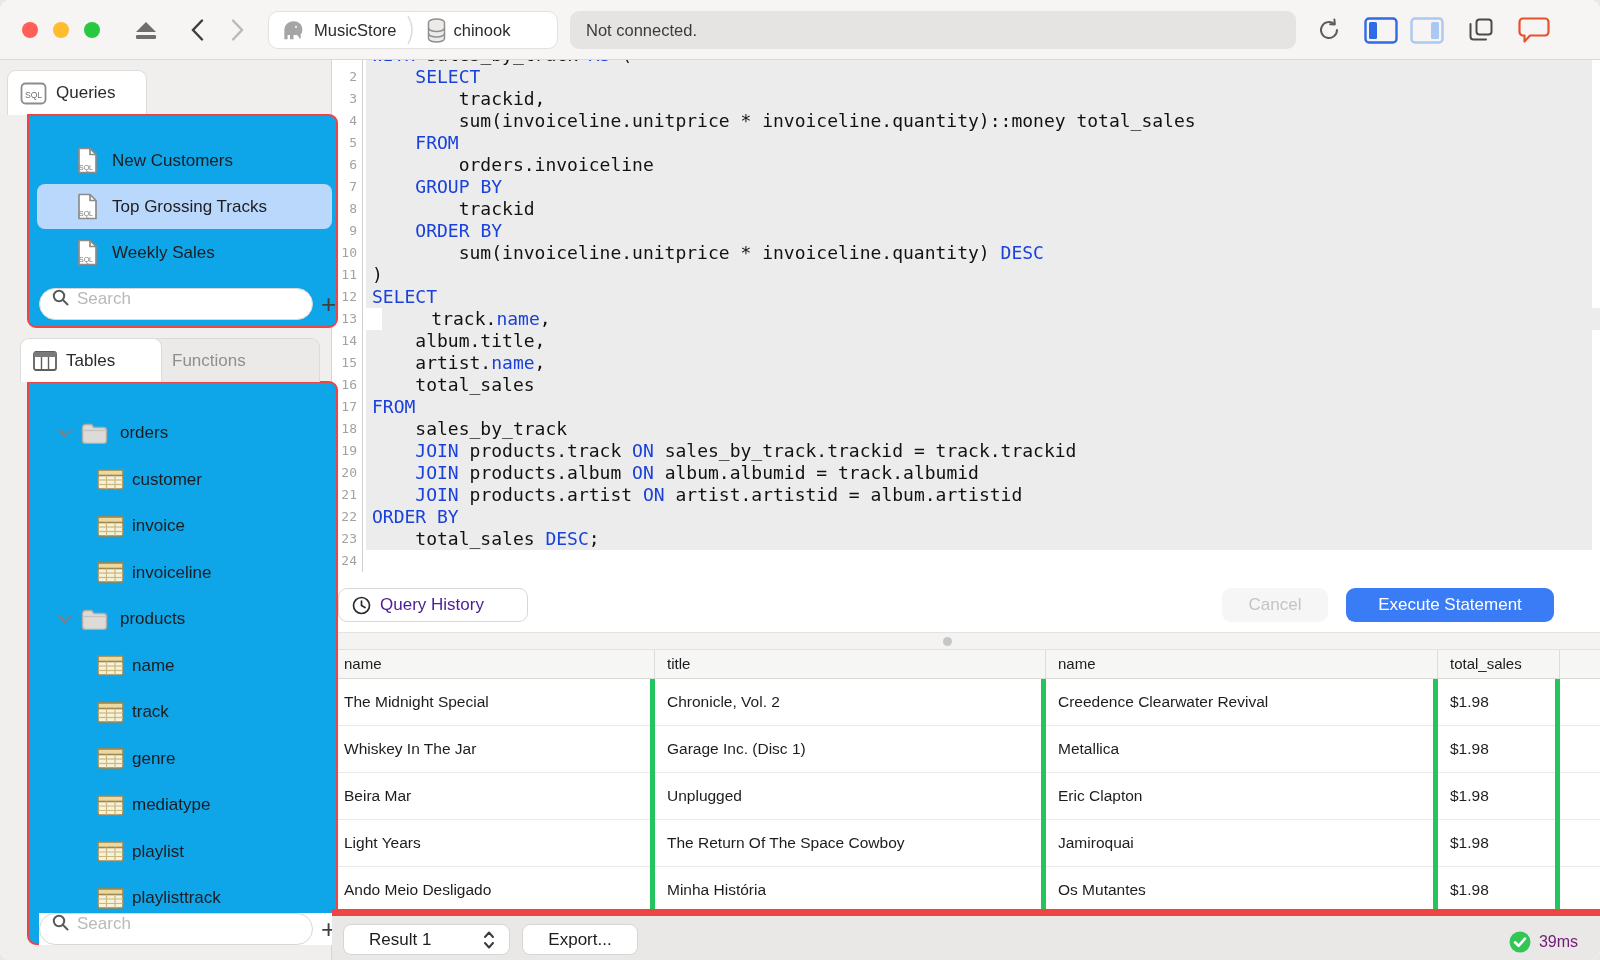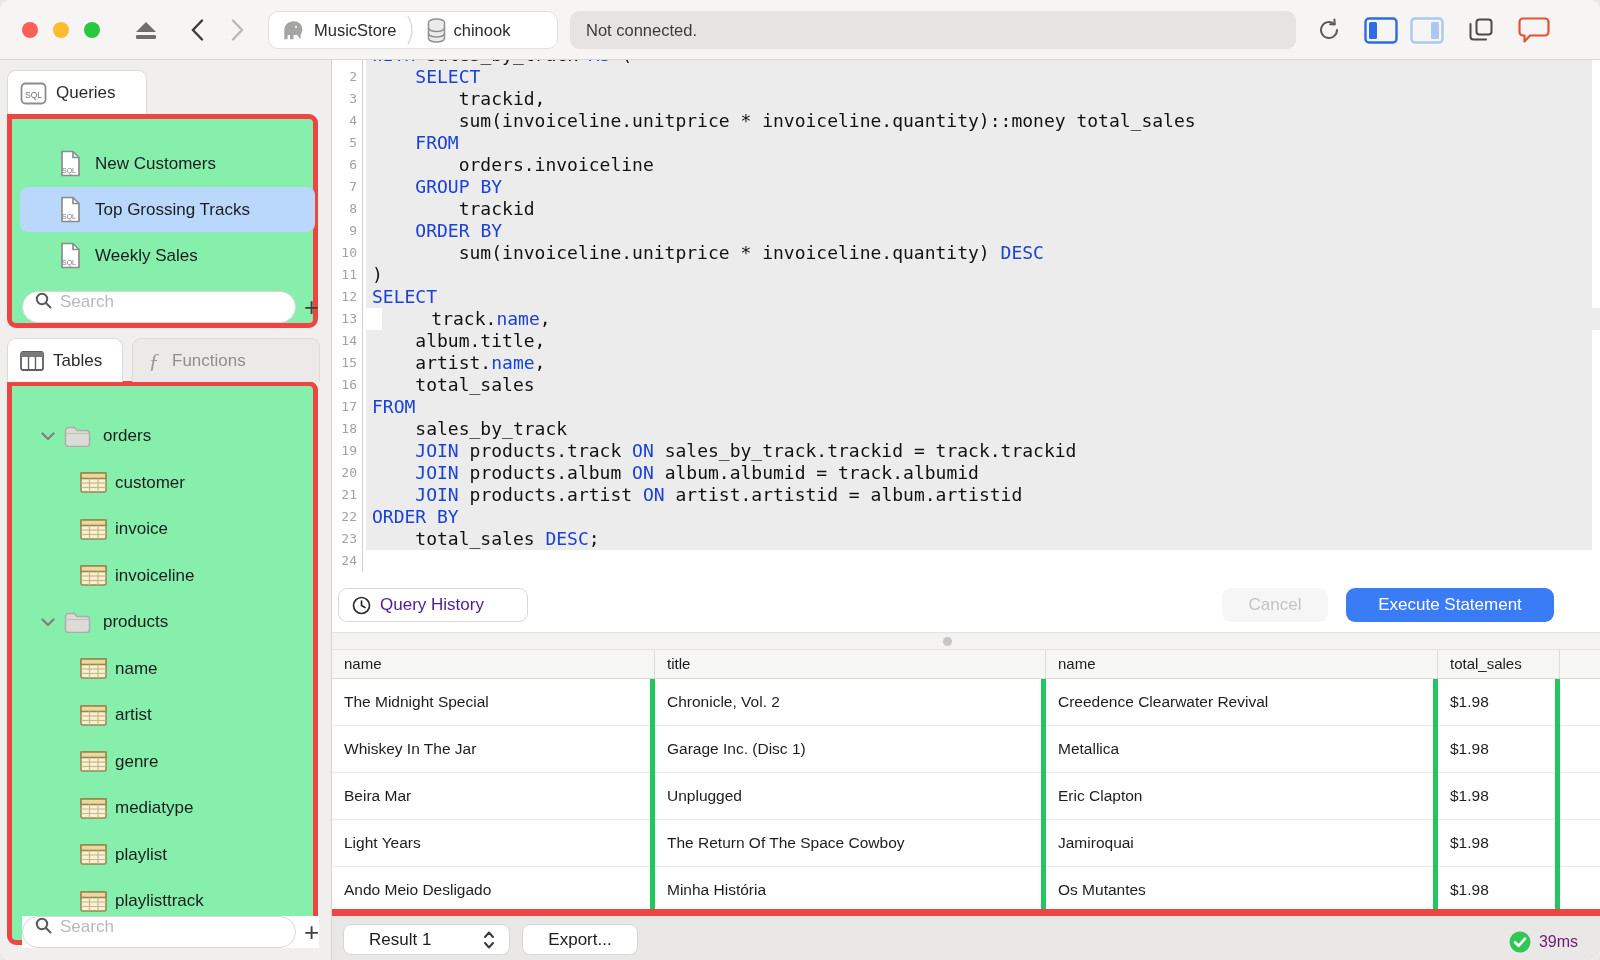--- a/index.html
+++ b/index.html
@@ -19,24 +19,24 @@
   .crumb-label { font-size:16.5px; color:#2b2b2b; }
   #status-box { position:absolute; left:570px; top:11px; width:726px; height:38px; background:#e5e4e2; border-radius:9px; display:flex; align-items:center; padding-left:16px; }
   #status-box span { font-size:16.5px; color:#3b3b3b; }
 
   
   #sidebar { position:absolute; left:0; top:60px; width:332px; height:900px; background:#f0efed; border-right:1px solid #d6d5d4; z-index:10; }
   .tab { position:absolute; display:flex; align-items:center; gap:9px; background:#fff; border:1px solid #dcdbda; border-bottom:none; border-radius:9px 9px 0 0; padding:0 12px; }
   .tab.inactive { background:#eceae8; }
   .tab .tlabel { font-size:17px; color:#2b2b2b; white-space:nowrap; }
   .tab.inactive .tlabel { color:#8f8f8f; }
-  .panel { position:absolute; background:#86efac; border:5px solid #ef4444; border-radius:0 9px 9px 9px; }
+  .panel { position:absolute; background:#0ea5e9; border:2px solid #ef4444; border-radius:0 9px 9px 9px;margin-left:20px; }
   #queries-tab { left:7px; top:10px; height:45px; width:140px; }
   #queries-panel { left:7px; top:54px; width:311px; height:214px; }
-  #tables-tab { left:7px; top:278px; height:44px; width:116px; z-index:2; }
+  #tables-tab { left:20px; top:278px; height:44px; width:142px; z-index:2; }
   #functions-tab { left:132px; top:278px; height:44px; width:188px; z-index:1; }
   #tables-panel { left:7px; top:321px; width:311px; height:564px; }
   .qitem { position:absolute; left:8px; width:295px; height:45px; display:flex; align-items:center; border-radius:8px; cursor:default; }
   .qitem.sel { background:#b9d8fb; }
   .qicon { margin-left:40px; display:flex; }
   .qlabel { margin-left:14px; font-size:17px; color:#1d1d1f; }
   .searchwrap { position:absolute; display:flex; align-items:center; }
   .searchfield { width:274px; height:32px; border:1px solid #d8d7d6; border-radius:16px; background:#fff; display:flex; align-items:flex-start; padding-left:12px; gap:8px; }
   .searchfield input { border:none; outline:none; width:200px; font-size:17px; color:#333; background:transparent; font-family:"Liberation Sans",sans-serif; }
   .searchfield input::placeholder { color:#b9b9b9; }
@@ -320,21 +320,21 @@
             <span class="tr-table">
               <svg width="27" height="21" viewBox="0 0 27 21">
                 <rect x="1" y="1" width="25" height="19" rx="1.5" fill="#f8f1da" stroke="#9b8751" stroke-width="1.6"></rect>
                 <rect x="1" y="1" width="25" height="5.5" fill="#ecd9a0" stroke="#9b8751" stroke-width="1.6"></rect>
                 <line x1="1" y1="11" x2="26" y2="11" stroke="#c9b87f" stroke-width="1.2"></line>
                 <line x1="1" y1="15.5" x2="26" y2="15.5" stroke="#c9b87f" stroke-width="1.2"></line>
                 <line x1="9.5" y1="6.5" x2="9.5" y2="20" stroke="#c9b87f" stroke-width="1.2"></line>
                 <line x1="18" y1="6.5" x2="18" y2="20" stroke="#c9b87f" stroke-width="1.2"></line>
               </svg>
             </span>
-            <span class="tr-label-table">artist</span>
+            <span class="tr-label-table">track</span>
           </div>
           <div class="tree-row" style="top: 352.5px;">
             <span class="tr-table">
               <svg width="27" height="21" viewBox="0 0 27 21">
                 <rect x="1" y="1" width="25" height="19" rx="1.5" fill="#f8f1da" stroke="#9b8751" stroke-width="1.6"></rect>
                 <rect x="1" y="1" width="25" height="5.5" fill="#ecd9a0" stroke="#9b8751" stroke-width="1.6"></rect>
                 <line x1="1" y1="11" x2="26" y2="11" stroke="#c9b87f" stroke-width="1.2"></line>
                 <line x1="1" y1="15.5" x2="26" y2="15.5" stroke="#c9b87f" stroke-width="1.2"></line>
                 <line x1="9.5" y1="6.5" x2="9.5" y2="20" stroke="#c9b87f" stroke-width="1.2"></line>
                 <line x1="18" y1="6.5" x2="18" y2="20" stroke="#c9b87f" stroke-width="1.2"></line>

